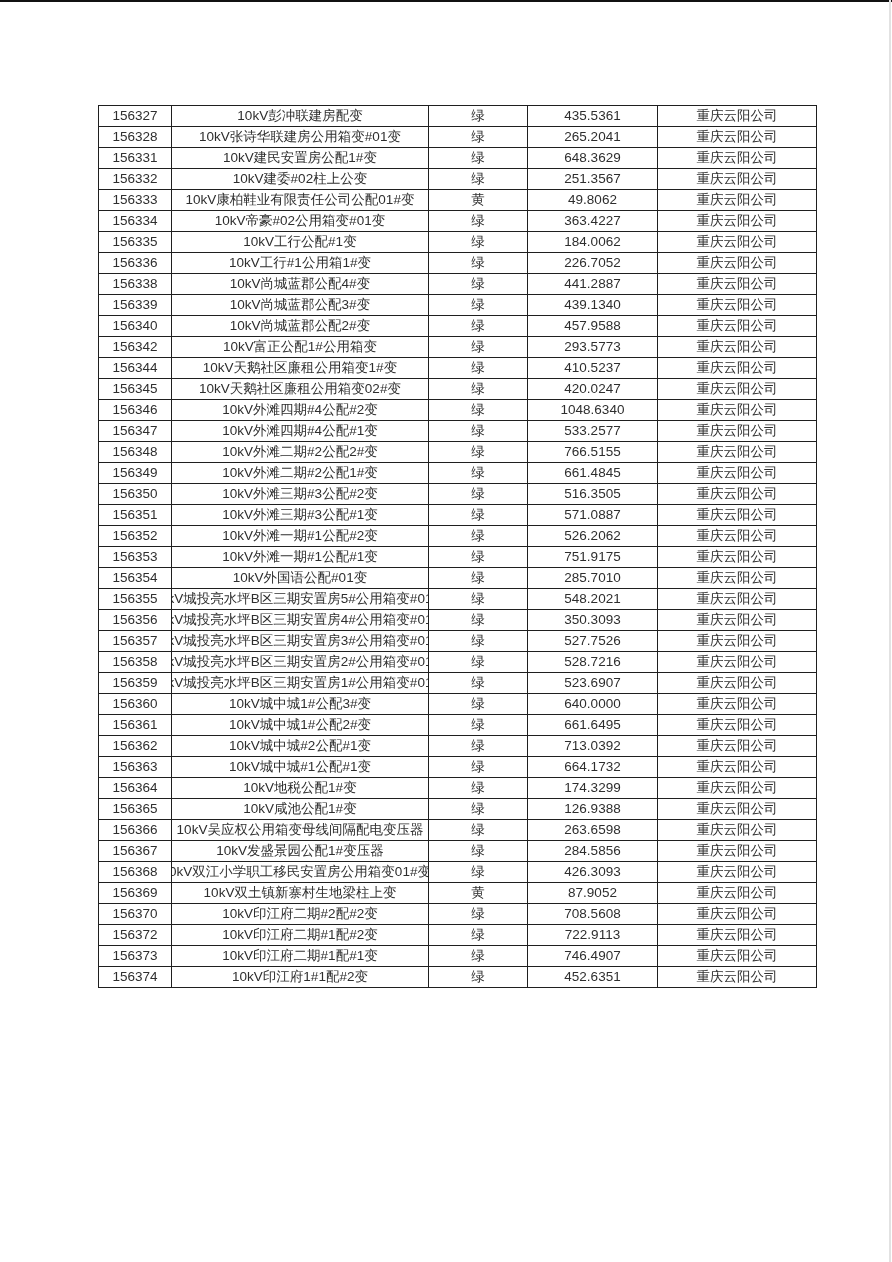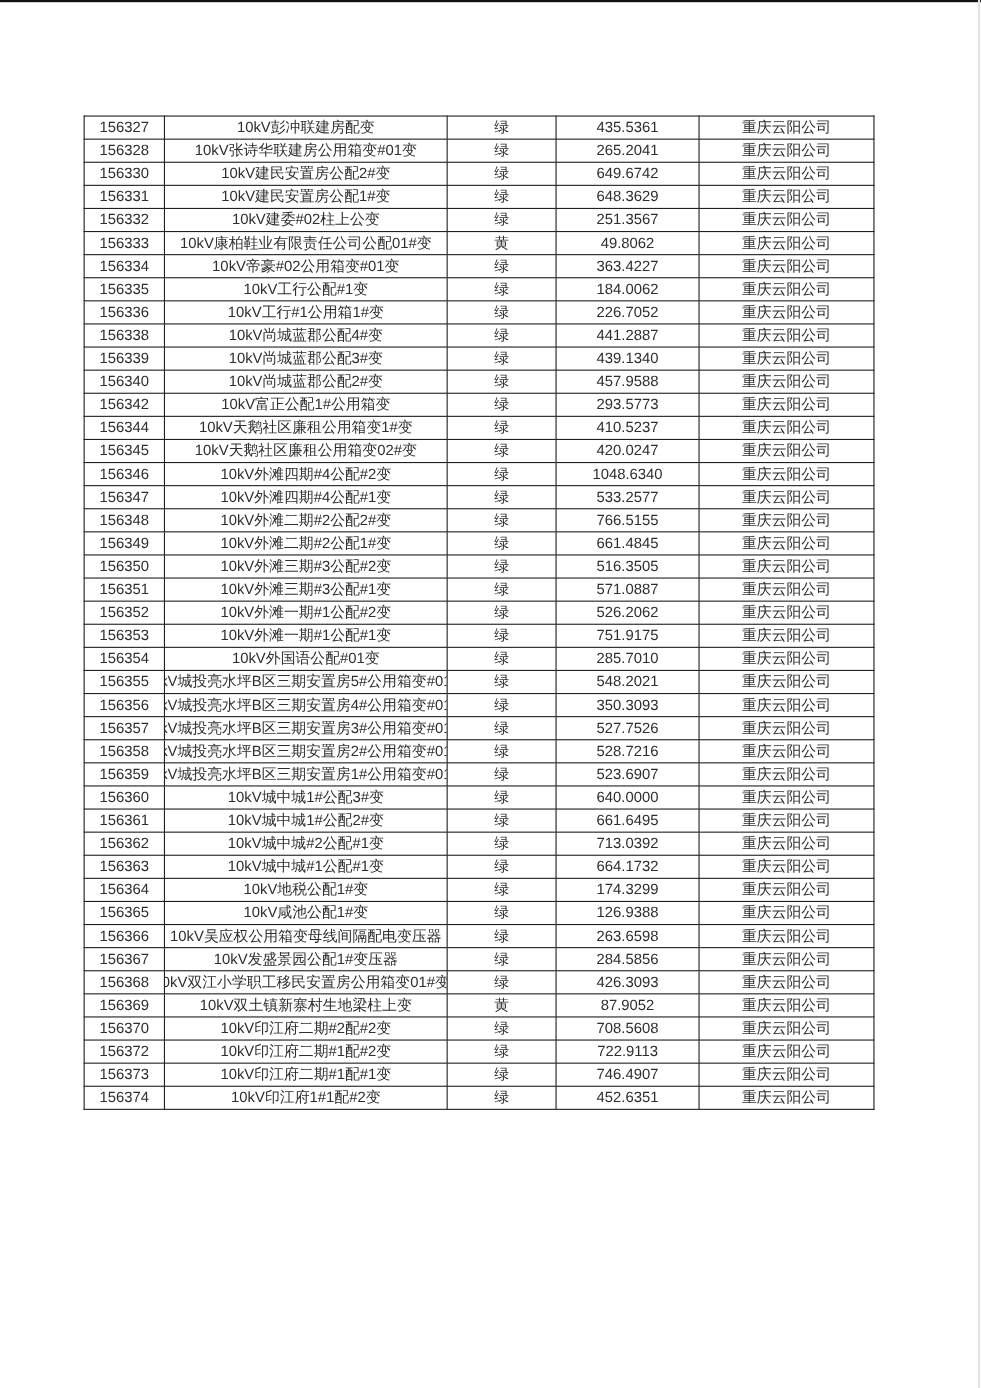--- a/index.html
+++ b/index.html
@@ -22,21 +22,21 @@
     background: #111111;
   }
   .right-edge {
     position: absolute;
     right: 1px; top: 0;
     width: 2px; height: 1262px;
     background: #e2e2e2;
   }
   table.data-table {
     position: absolute;
-    left: 76px;
+    left: 98px;
     top: 105px;
     width: 718px;
     border-collapse: collapse;
     table-layout: fixed;
   }
   table.data-table td {
     border: 1.5px solid #1f1f1f;
     height: 20px;
     padding: 0;
     font-size: 13.5px;
@@ -90,29 +90,20 @@
       <td>156328</td>
       <td>
             <div class="clip">10kV张诗华联建房公用箱变#01变</div>
           </td>
       <td>绿</td>
       <td>265.2041</td>
       <td>重庆云阳公司</td>
     </tr>
 
 
-    <tr>
-      <td>156330</td>
-      <td>
-            <div class="clip">10kV建民安置房公配2#变</div>
-          </td>
-      <td>绿</td>
-      <td>649.6742</td>
-      <td>重庆云阳公司</td>
-    </tr>
 
     <tr>
       <td>156331</td>
       <td>
             <div class="clip">10kV建民安置房公配1#变</div>
           </td>
       <td>绿</td>
       <td>648.3629</td>
       <td>重庆云阳公司</td>
     </tr>

